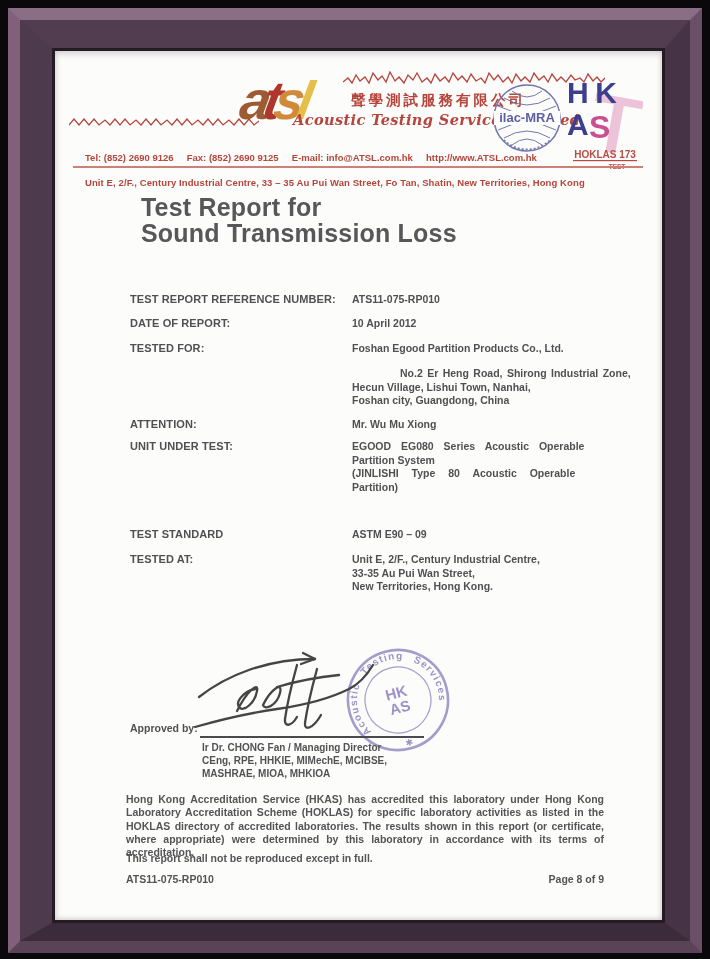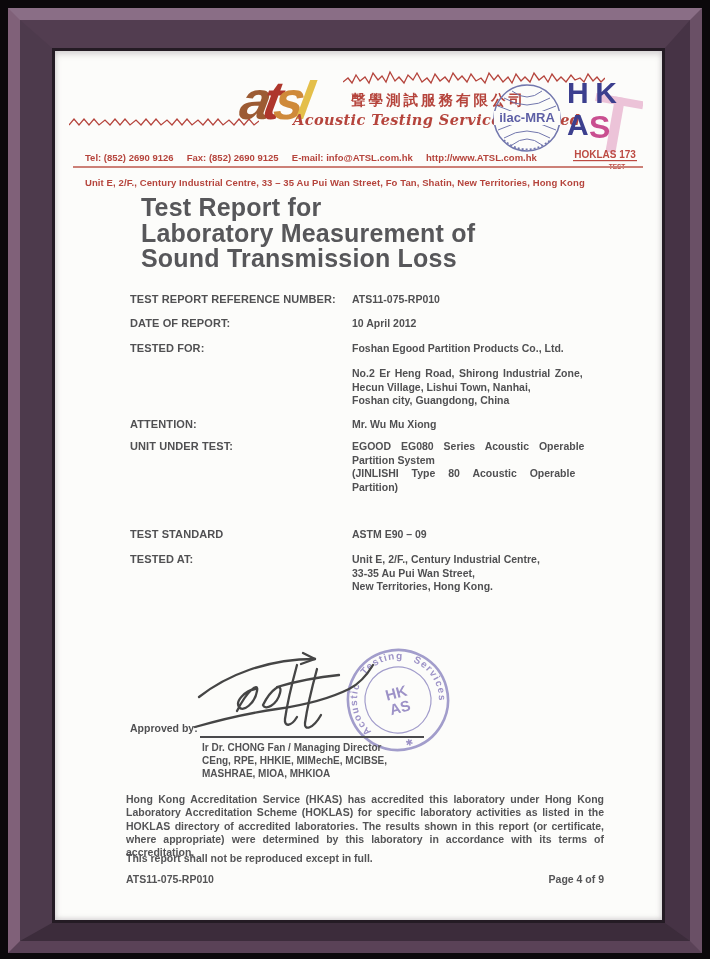--- a/index.html
+++ b/index.html
@@ -35,21 +35,21 @@
 
   
   .title{left:86px;top:144px;font-size:25px;font-weight:bold;color:#57575a;
     line-height:25.5px;letter-spacing:.2px;}
 
   
   .row{position:absolute;left:75px;display:flex;align-items:flex-start;}
   .lbl{width:222px;font-size:11px;font-weight:bold;color:#505052;letter-spacing:.1px;}
   .val{width:266px;font-size:10.5px;font-weight:bold;color:#505052;line-height:13.5px;}
   .vline{white-space:nowrap;}
-  .jl1{word-spacing:1.5px;} .jl2{word-spacing:7px;} .jl3{word-spacing:10px;}
+  .jl1{word-spacing:1.5px;margin-left:48px;} .jl2{word-spacing:7px;} .jl3{word-spacing:10px;}
 
   
   .approved{left:75px;top:671px;font-size:10.5px;font-weight:600;color:#505052;}
   .sig-line{left:145px;top:685px;width:224px;height:1.6px;background:#4a4a4c;}
   .sig-name{left:147px;top:690px;font-size:10px;font-weight:600;color:#525254;line-height:13px;}
   .stamp{left:290px;top:596px;opacity:.88;}
   .sigsvg{left:138px;top:594px;}
 
   
   .accred{left:71px;top:742px;width:478px;font-size:10.5px;font-weight:600;color:#545456;
@@ -109,21 +109,20 @@
               <rect x="6" y="85" width="64" height="1.2" fill="#bc4a42"></rect>
               <text x="50" y="94" text-anchor="middle" font-size="6.5" font-weight="bold" fill="#bc4a42">TEST</text>
             </svg>
 
             <div class="abs hdr-addr">Unit E, 2/F., Century Industrial Centre, 33 – 35 Au Pui Wan Street, Fo Tan, Shatin, New Territories, Hong Kong</div>
             <div class="abs hdr-contact">Tel: (852) 2690 9126     Fax: (852) 2690 9125     E-mail: info@ATSL.com.hk     http://www.ATSL.com.hk</div>
             <div class="abs red-rule"></div>
 
             <div class="abs title">
               <div>Test Report for</div>
-              <div>Laboratory Measurement of</div>
               <div>Sound Transmission Loss</div>
             </div>
 
             <div class="row" style="top:242px">
               <div class="lbl">TEST REPORT REFERENCE NUMBER:</div>
               <div class="val">
                   <div class="vline">ATS11-075-RP010</div>
                 </div>
             </div>
             <div class="row" style="top:266px">
@@ -210,21 +209,21 @@
             <div class="abs sig-name">
               <div>Ir Dr. CHONG Fan / Managing Director</div>
               <div>CEng, RPE, HHKIE, MIMechE, MCIBSE,</div>
               <div>MASHRAE, MIOA, MHKIOA</div>
             </div>
 
             <div class="abs accred">Hong Kong Accreditation Service (HKAS) has accredited this laboratory under Hong Kong Laboratory Accreditation Scheme (HOKLAS) for specific laboratory activities as listed in the HOKLAS directory of accredited laboratories. The results shown in this report (or certificate, where appropriate) were determined by this laboratory in accordance with its terms of accreditation.</div>
             <div class="abs repro">This report shall not be reproduced except in full.</div>
             <div class="abs foot-row">
               <span>ATS11-075-RP010</span>
-              <span>Page 4 of 9</span>
+              <span>Page 8 of 9</span>
             </div>
 
           </div>
         </div>
       </div>
     </div>
   </div>
 </div>
 
 </body></html>

